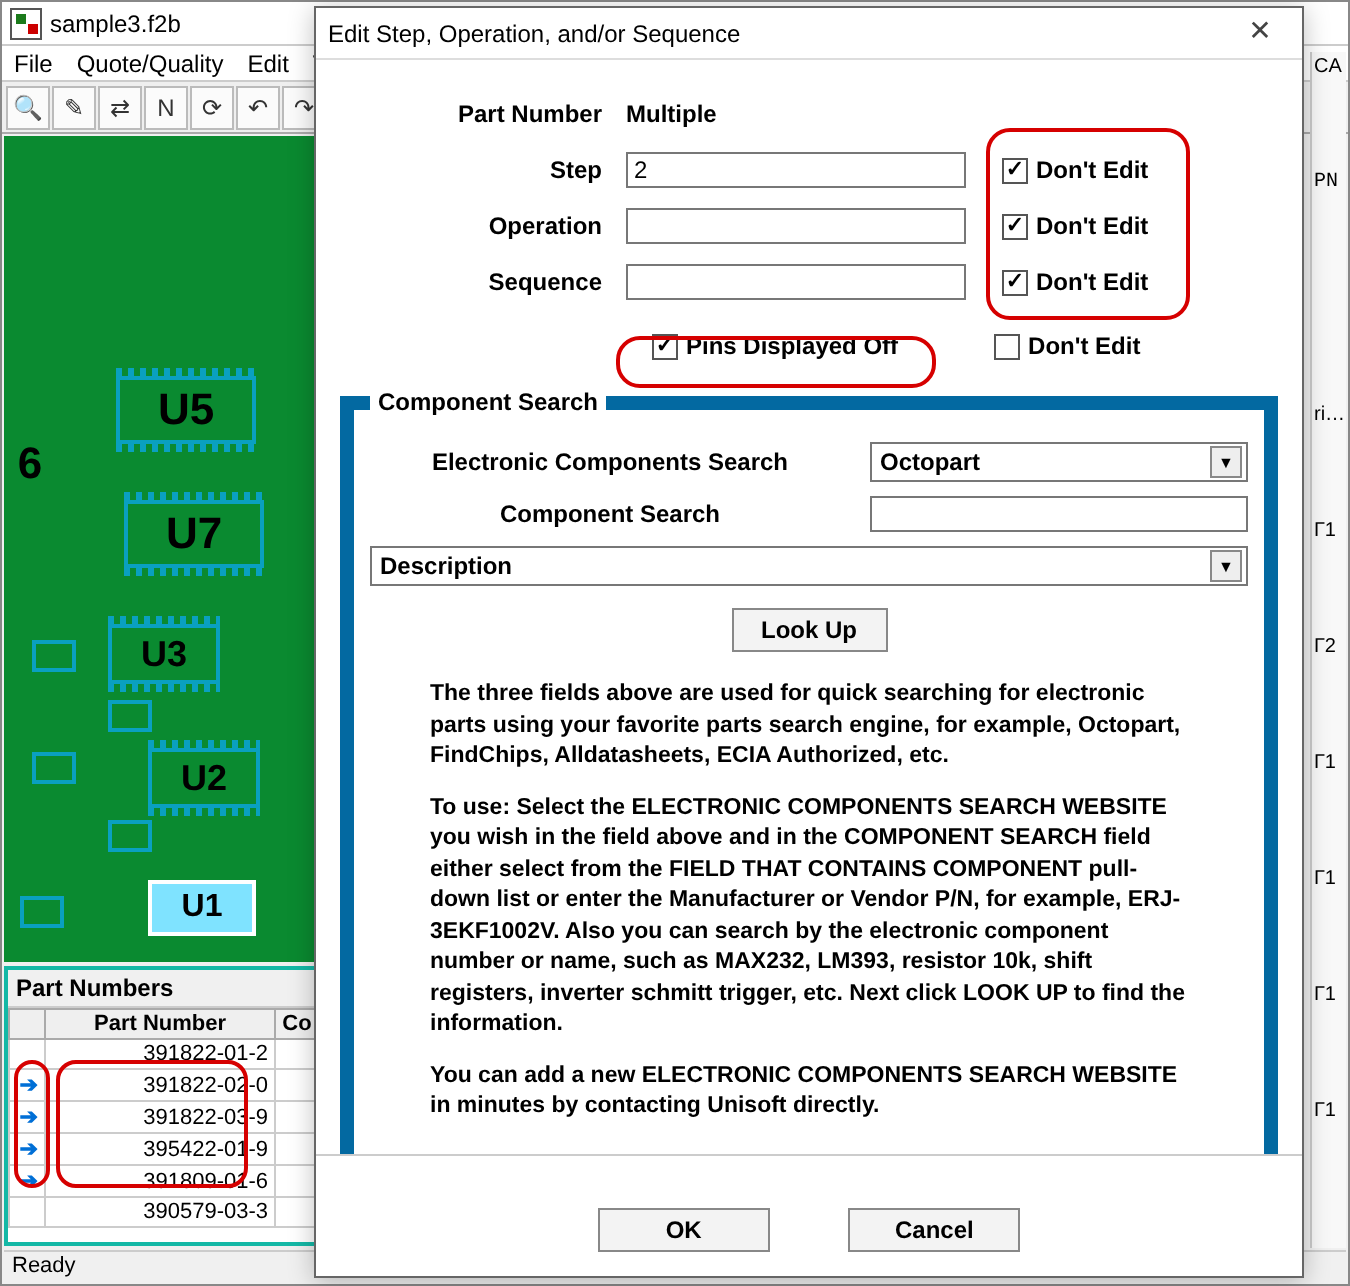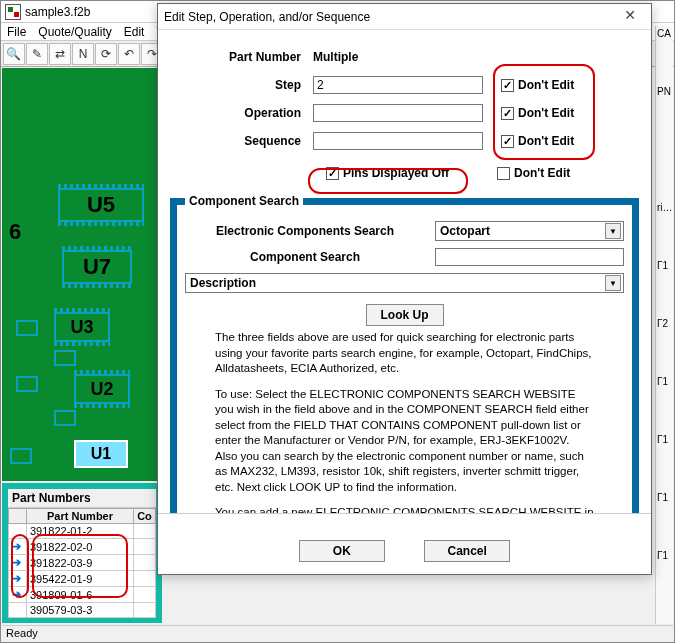--- a/index.html
+++ b/index.html
@@ -68,64 +68,64 @@
     content:""; position:absolute; left:-2px; right:-2px; height:5px;
     background:repeating-linear-gradient(90deg,#0aa0c0 0 3px, transparent 3px 6px);
   }
   .comp-footprint::before { top:-6px; }
   .comp-footprint::after { bottom:-6px; }
   .ref-u1 { left:72px; top:372px; width:54px; height:28px; font-size:16px;
             background:#7fe3ff; border-color:#fff; color:#000;}
   .ref-u2 { left:72px; top:306px; width:56px; height:30px; font-size:18px;}
   .ref-u3 { left:52px; top:244px; width:56px; height:30px; font-size:18px;}
   .ref-u7 { left:60px; top:182px; width:70px; height:34px; font-size:22px;}
-  .ref-u5 { left:56px; top:120px; width:86px; height:34px; font-size:22px;}
+  .ref-u5 { left:56px; top:120px; width:70px; height:34px; font-size:22px;}
   .ref-u6 { left:-2px; top:146px; width:30px; height:36px; font-size:22px; border:none;}
   .small-comp {
     position:absolute; width:22px; height:16px;
     border:2px solid #0aa0c0;
   }
   .part-panel {
     position:absolute; left:1px; top:482px;
     width:160px; height:140px;
-    background:#fff; border:6px solid #14b8a6;
+    background:#fff; border:2px solid #14b8a6;
   }
   .part-panel-title {
     font-weight:bold; font-size:12px; padding:2px 4px;
     background:#f0f0f0; border-bottom:1px solid #ccc;
   }
   .part-table { width:100%; border-collapse:collapse; font-size:11px;}
   .part-table th {
     background:#efefef; border:1px solid #aaa; padding:1px 3px;
     font-weight:bold; text-align:center;
   }
   .part-table td {
     border:1px solid #ccc; padding:1px 3px;
-    text-align:left;
+    text-align:right;
   }
   .arrow-cell { color:#006fd6; font-weight:bold; }
   .red-round {
     border:2.5px solid #d60000; border-radius:10px;
     position:absolute; pointer-events:none;
   }
   .statusbar {
     position:absolute; left:1px; bottom:1px; right:1px;
     height:16px; background:#f0f0f0; border-top:1px solid #ccc;
     font-size:11px; padding:1px 4px;
   }
   .right-partial {
     position:absolute; right:1px; top:25px; width:18px; bottom:18px;
     background:#f8f8f8; border-left:1px solid #ccc;
     font-size:10px; overflow:hidden; padding:2px 1px;
   }
 
   
   .dialog {
     position:absolute; left:157px; top:3px;
-    width:495px; height:572px;
+    width:495px; height:636px;
     background:#fff; border:1px solid #666;
     box-shadow:0 2px 12px rgba(0,0,0,0.25);
     display:flex; flex-direction:column;
   }
   .dlg-titlebar {
     height:26px; display:flex; align-items:center; justify-content:space-between;
     padding:0 6px; font-size:12px; border-bottom:1px solid #ddd;
     background:#fff;
   }
   .dlg-close {
@@ -182,21 +182,21 @@
   }
   .cs-input { flex:1; height:18px; border:1px solid #777; background:#fff;}
   .lookup-row { text-align:center; margin-top:10px;}
   .btn {
     display:inline-block; min-width:70px; height:22px;
     border:1px solid #888; background:#f3f3f3;
     font-weight:bold; font-family:inherit; font-size:12px;
     padding:0 14px; cursor:default;
   }
   .info-text {
-    margin:4px 30px 0 30px; font-weight:normal; font-size:11.5px;
+    margin:14px 30px 0 30px; font-weight:bold; font-size:11.5px;
     line-height:1.35;
   }
   .info-text p { margin:0 0 10px 0; }
   .dlg-buttons {
     border-top:1px solid #ccc; padding:26px 0 12px 0;
     text-align:center;
   }
   .dlg-buttons .btn { margin:0 18px; min-width:86px;}
   
   .red-capsule {
@@ -302,21 +302,21 @@
           </tr>
         </tbody>
     </table>
 
     <div class="red-round" style="left:3px; top:45px; width:18px; height:64px;"></div>
     <div class="red-round" style="left:24px; top:45px; width:96px; height:64px;"></div>
   </div>
 
   <div class="right-partial" id="right-frag">
       <div style="height: 58px;">CA</div>
-      <div style="height: 58px;">PN</div>
+      <div style="height: 58px; font-family: Liberation Mono, monospace;">PN</div>
       <div style="height: 58px;"></div>
       <div style="height: 58px;">ri…</div>
       <div style="height: 58px;">Г1</div>
       <div style="height: 58px;">Г2</div>
       <div style="height: 58px;">Г1</div>
       <div style="height: 58px;">Г1</div>
       <div style="height: 58px;">Г1</div>
       <div style="height: 58px;">Г1</div>
     </div>
 

